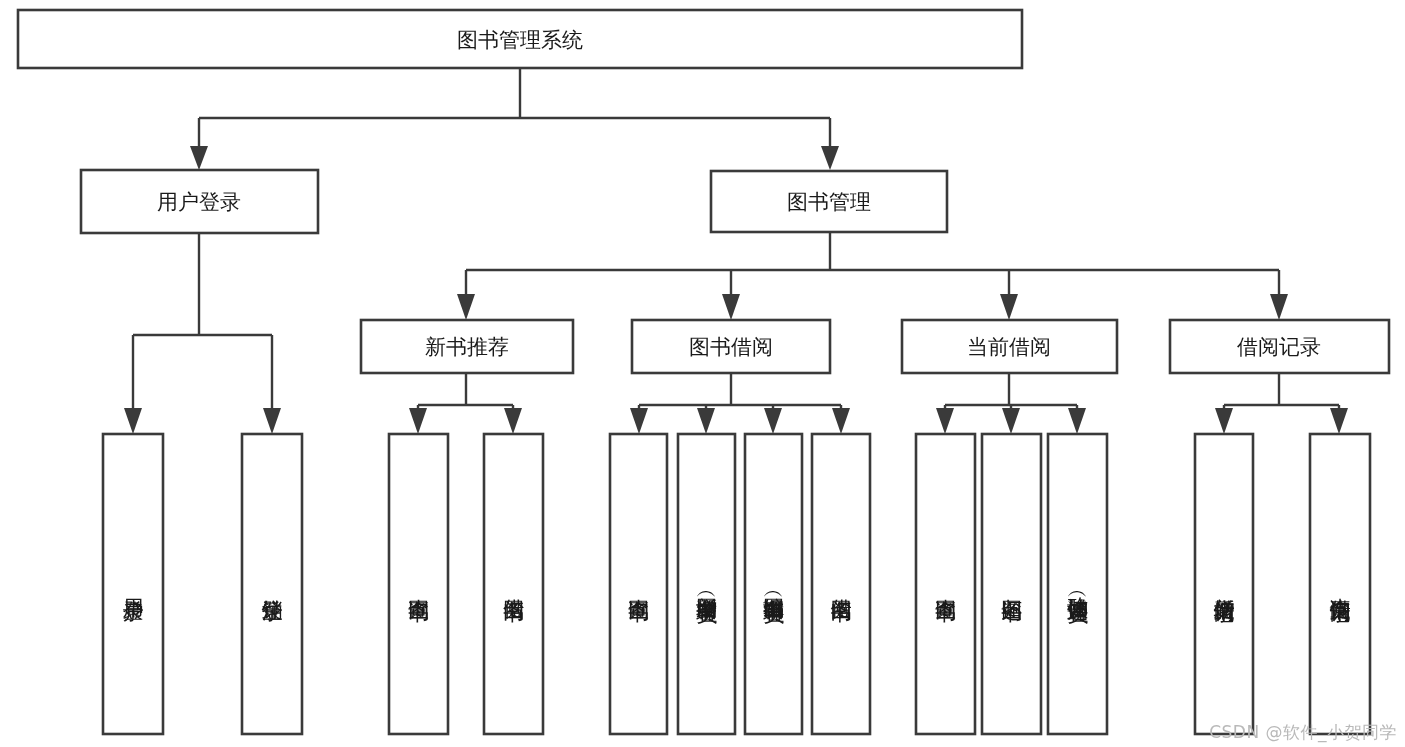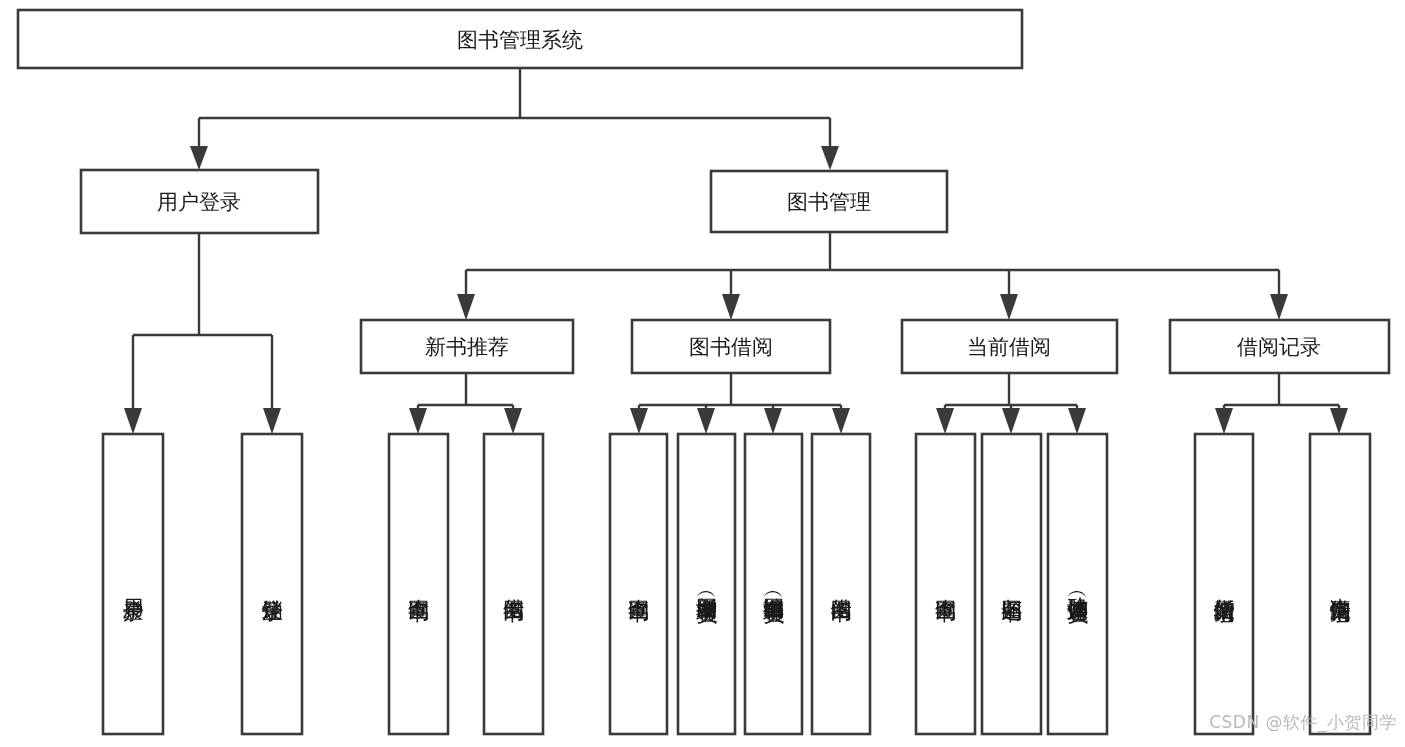--- a/index.html
+++ b/index.html
@@ -60,21 +60,21 @@
     font-size: 21px;
     line-height: 1.08;
     color: #1a1a1a;
     letter-spacing: 1px;
     white-space: nowrap;
     pointer-events: none;
   }
   .watermark {
     position: absolute;
     right: 8px;
-    bottom: 13px;
+    bottom: 3px;
     font-family: "DejaVu Sans", "Liberation Sans", sans-serif;
     font-size: 17px;
     color: #b9b9b9;
     letter-spacing: 0.5px;
     white-space: nowrap;
     margin-left: 19px;
   }
 </style>
 </head>
 <body>

